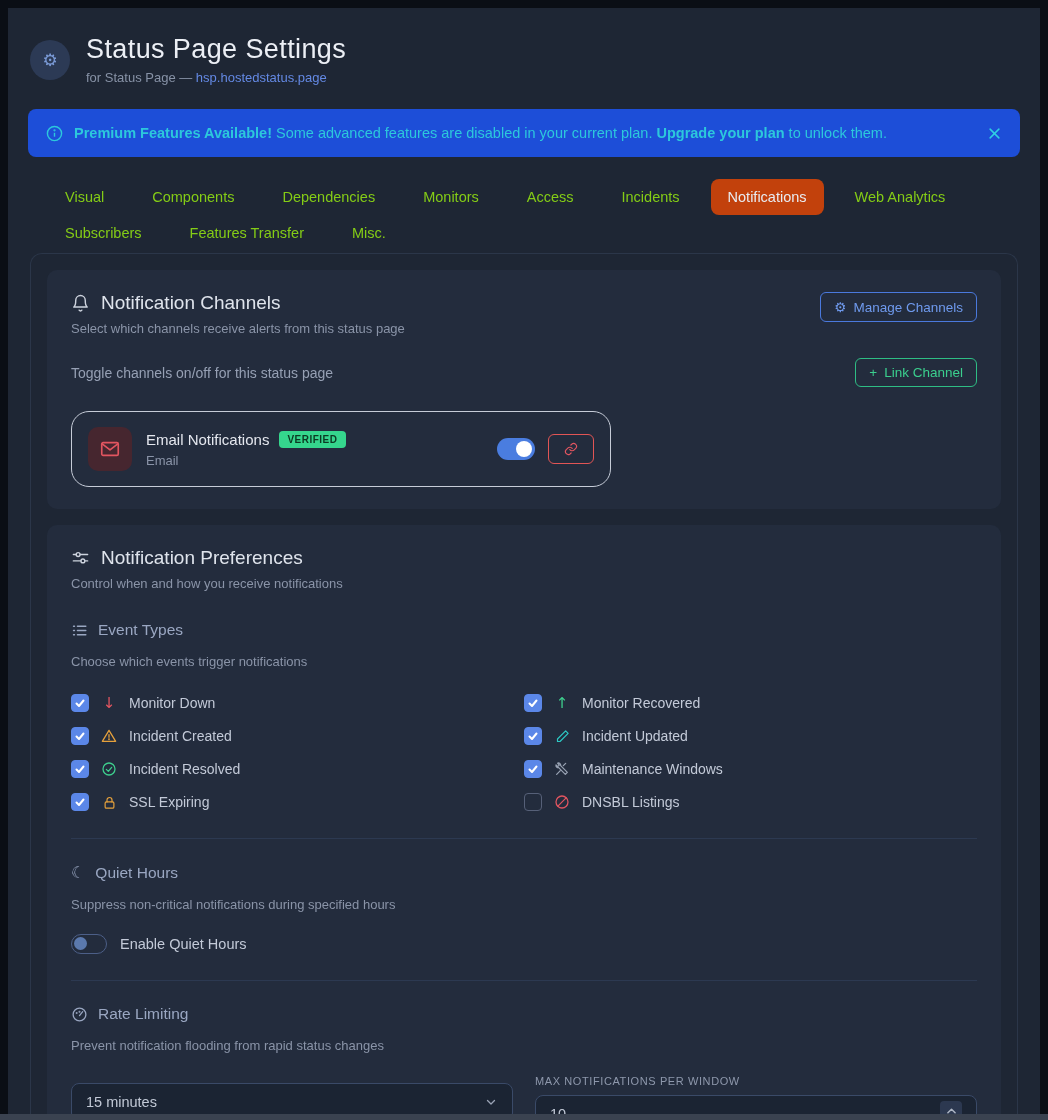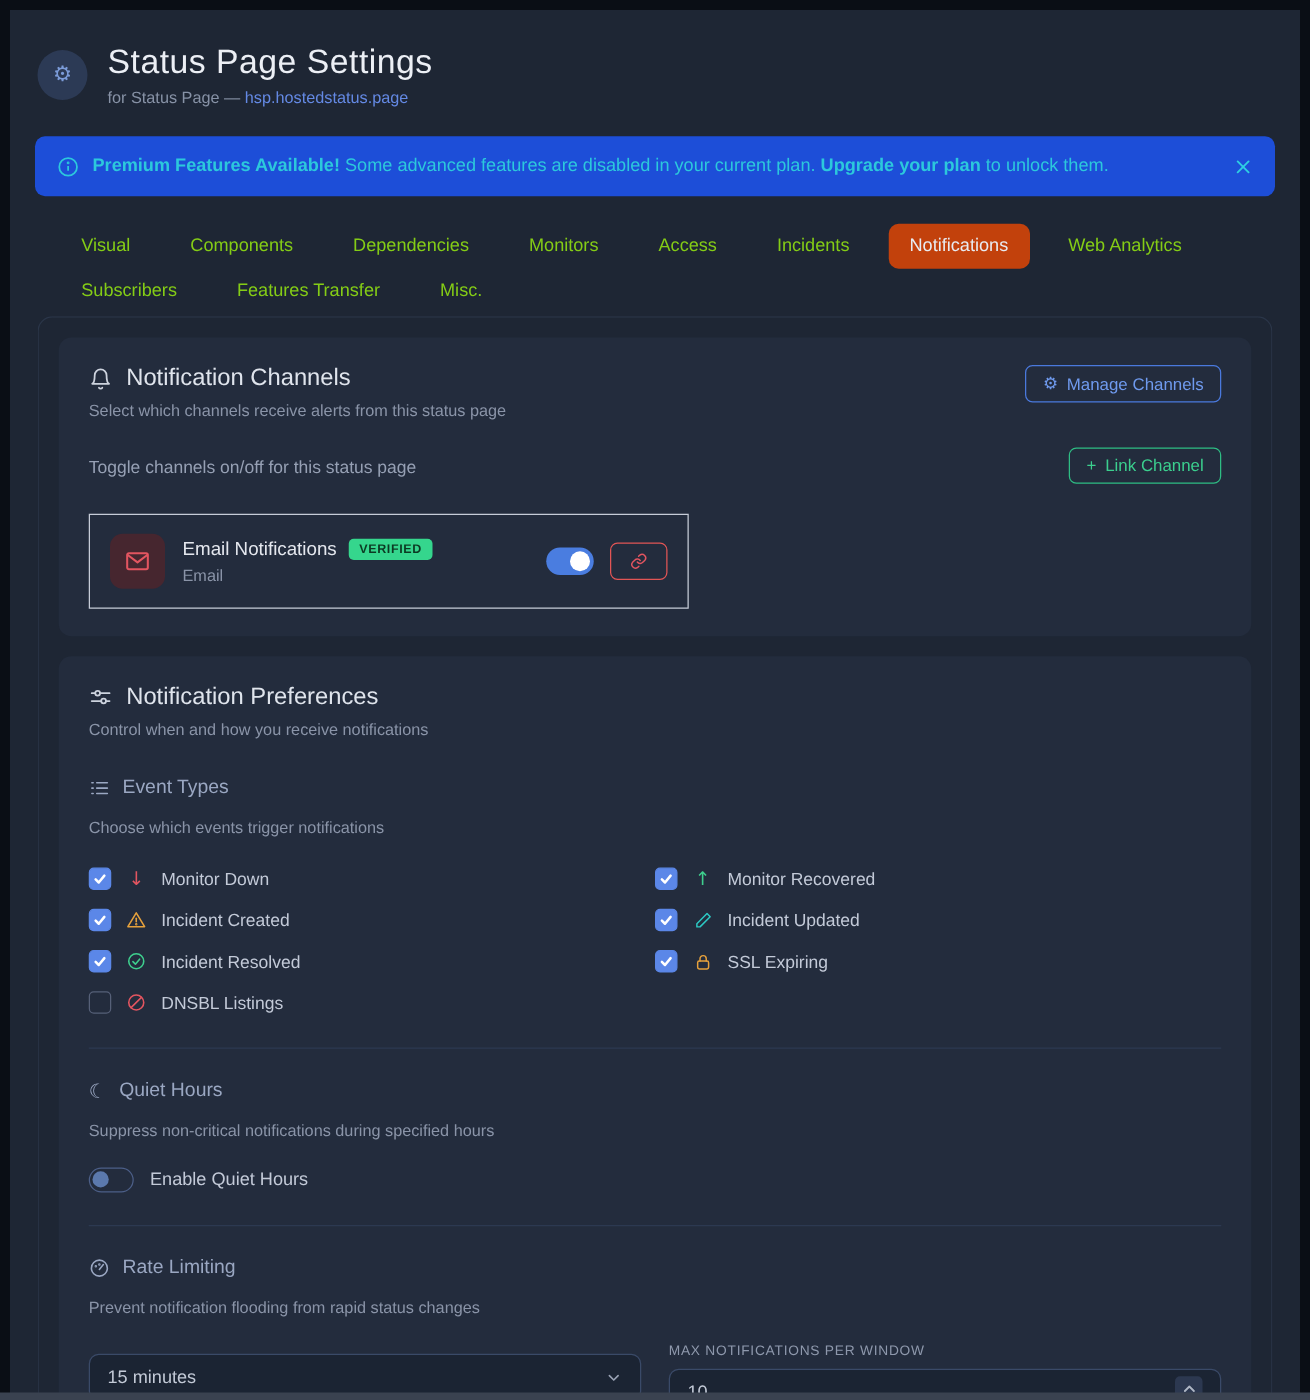--- a/index.html
+++ b/index.html
@@ -68,21 +68,21 @@
     font-family:"Liberation Sans", sans-serif;
   }
   .btn-blue { border:1px solid #4a79dd; color:#6f9aee; }
   .btn-green { border:1px solid #2ebd84; color:#3bcf8e; }
 
   .toggle-hint-row { display:flex; align-items:center; justify-content:space-between; margin-top:22px; }
   .hint { font-size:14px; color:#96a0b4; }
 
   
   .channel-card {
-    margin-top:24px; width:480px; border:1px solid #c6ccd8; border-radius:0;
+    margin-top:24px; width:540px; border:1px solid #c6ccd8; border-radius:18px;
     padding:15px 16px; display:flex; align-items:center; gap:14px;
   }
   .chan-icon {
     width:44px; height:44px; border-radius:10px; background:#46262f;
     display:flex; align-items:center; justify-content:center; color:#e25560;
   }
   .chan-name-row { display:flex; align-items:center; gap:10px; }
   .chan-name { color:#e4e7ee; font-size:15px; }
   .badge {
     background:#35d68d; color:#0c3a23; font-size:10px; font-weight:bold;
@@ -350,20 +350,35 @@
               </svg>
             </span>
           <span class="evt-label">Incident Resolved</span>
         </div>
         <div class="evt checked">
           <span class="cb">
               <svg width="12" height="12" viewBox="0 0 12 12" fill="none" stroke="#fff" stroke-width="2" stroke-linecap="round" stroke-linejoin="round">
                 <polyline points="2.5,6.5 5,9 9.5,3.5"></polyline>
               </svg>
             </span>
+          <span class="evt-ic c-gray">
+              <svg width="16" height="16" viewBox="0 0 24 24" fill="none" stroke="currentColor" stroke-width="1.9" stroke-linecap="round" stroke-linejoin="round">
+                <path d="M6 3a3.5 3.5 0 0 1 4 4L20 17l-3 3L7 10a3.5 3.5 0 0 1-4-4l2.5 2.5L8 6 5.5 3.5z"></path>
+                <path d="M17.5 3.5 14 7"></path>
+                <path d="M4 20l5.5-5.5"></path>
+              </svg>
+            </span>
+          <span class="evt-label">Maintenance Windows</span>
+        </div>
+        <div class="evt checked">
+          <span class="cb">
+              <svg width="12" height="12" viewBox="0 0 12 12" fill="none" stroke="#fff" stroke-width="2" stroke-linecap="round" stroke-linejoin="round">
+                <polyline points="2.5,6.5 5,9 9.5,3.5"></polyline>
+              </svg>
+            </span>
           <span class="evt-ic c-orange">
               <svg width="15" height="15" viewBox="0 0 24 24" fill="none" stroke="currentColor" stroke-width="1.9" stroke-linecap="round" stroke-linejoin="round">
                 <rect x="5" y="11" width="14" height="10" rx="2"></rect>
                 <path d="M8 11V8a4 4 0 0 1 8 0v3"></path>
               </svg>
             </span>
           <span class="evt-label">SSL Expiring</span>
         </div>
         <div class="evt">
           <span class="cb">

